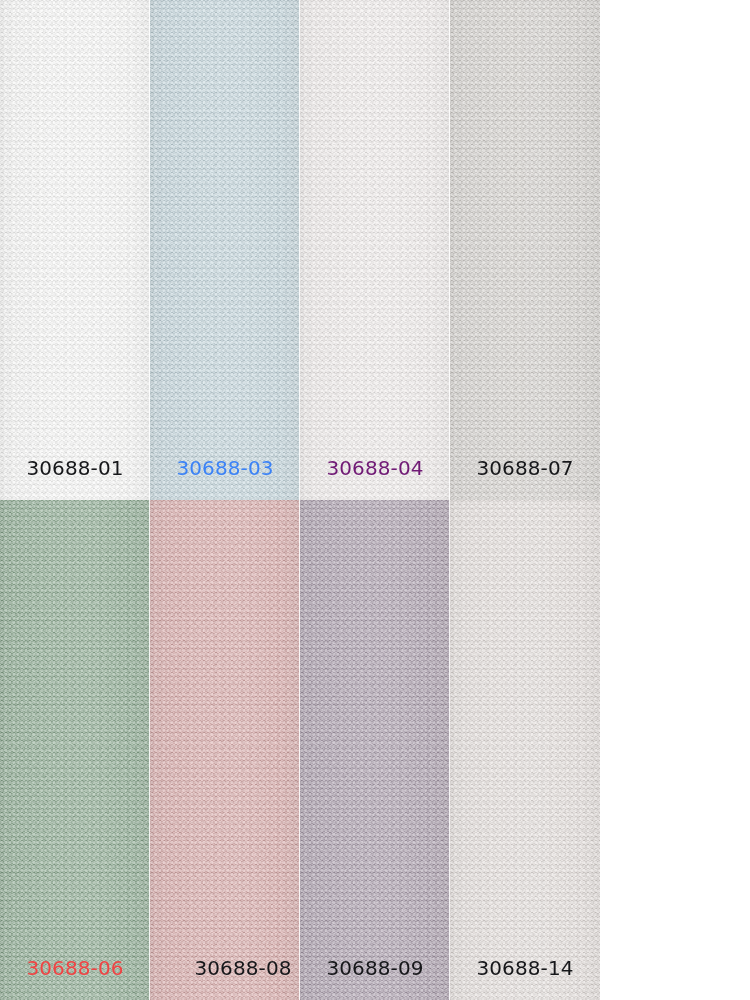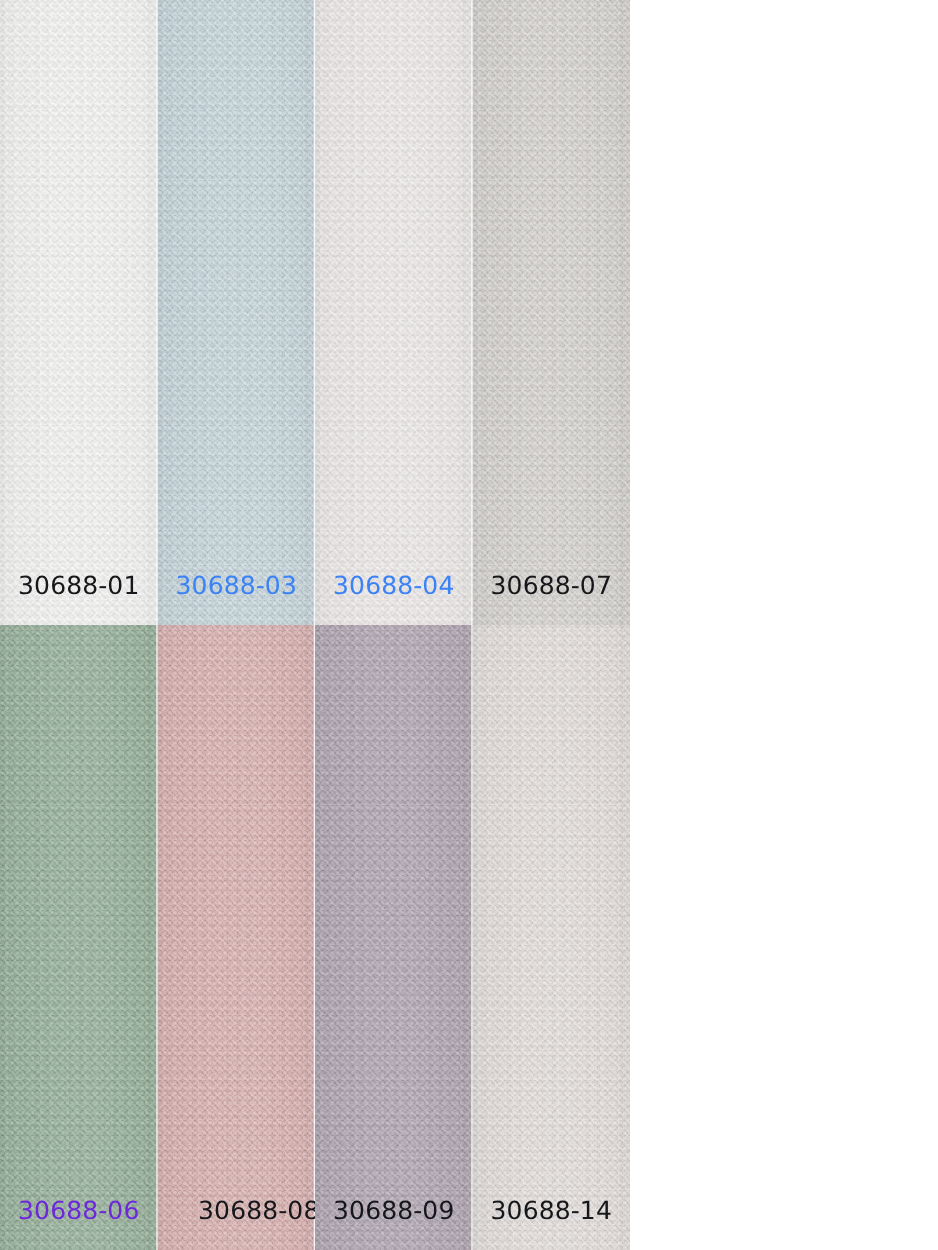--- a/index.html
+++ b/index.html
@@ -28,21 +28,21 @@
     flex-direction: row;
     width: 750px;
     flex: 1 1 0;
     min-height: 0;
   }
   .swatch-row.row-top { height: 497px; }
   .swatch-row.row-bottom { height: 503px; }
 
   .swatch-cell {
     position: relative;
-    width: 126px;
+    width: 150px;
     height: 100%;
     overflow: hidden;
     box-sizing: border-box;
     display: flex;
     flex-direction: column;
     justify-content: flex-end;
     align-items: center;
   }
 
   
@@ -208,21 +208,21 @@
         <div class="fabric-sheen"></div>
         <div class="fabric-weave"></div>
         <div class="fabric-grain"></div>
         <div class="seam-right"></div>
         <div class="swatch-label-wrap">
           <div class="check-badge is-hidden">
             <svg width="11" height="11" viewBox="0 0 11 11" aria-hidden="true">
               <path d="M2.1 5.7 L4.3 7.9 L9.0 2.9" fill="none" stroke="#ffffff" stroke-width="1.7" stroke-linecap="round" stroke-linejoin="round"></path>
             </svg>
           </div>
-          <div class="swatch-label" style="color: #3b82f6;">30688-04</div>
+          <div class="swatch-label" style="color: #701a75;">30688-04</div>
         </div>
       </div>
       <div class="swatch-cell">
         <div class="fabric-base" style="background: rgb(213, 210, 206);"></div>
         <div class="fabric-sheen"></div>
         <div class="fabric-weave"></div>
         <div class="fabric-grain"></div>
         <div class="swatch-label-wrap">
           <div class="check-badge is-hidden">
             <svg width="11" height="11" viewBox="0 0 11 11" aria-hidden="true">
@@ -239,21 +239,21 @@
         <div class="fabric-sheen"></div>
         <div class="fabric-weave"></div>
         <div class="fabric-grain"></div>
         <div class="seam-right"></div>
         <div class="swatch-label-wrap">
           <div class="check-badge is-hidden">
             <svg width="11" height="11" viewBox="0 0 11 11" aria-hidden="true">
               <path d="M2.1 5.7 L4.3 7.9 L9.0 2.9" fill="none" stroke="#ffffff" stroke-width="1.7" stroke-linecap="round" stroke-linejoin="round"></path>
             </svg>
           </div>
-          <div class="swatch-label" style="color: #6d28d9; margin-top: 43px;">30688-06</div>
+          <div class="swatch-label" style="color: #ef4444; margin-top: 43px;">30688-06</div>
         </div>
       </div>
       <div class="swatch-cell">
         <div class="fabric-base" style="background: rgb(217, 169, 168);"></div>
         <div class="fabric-sheen"></div>
         <div class="fabric-weave"></div>
         <div class="fabric-grain"></div>
         <div class="seam-right"></div>
         <div class="swatch-label-wrap">
           <div class="check-badge is-hidden">

